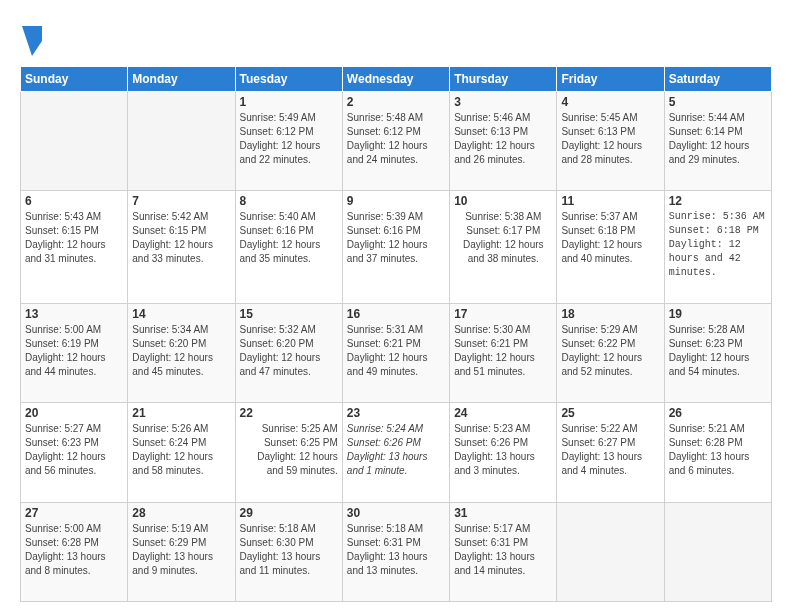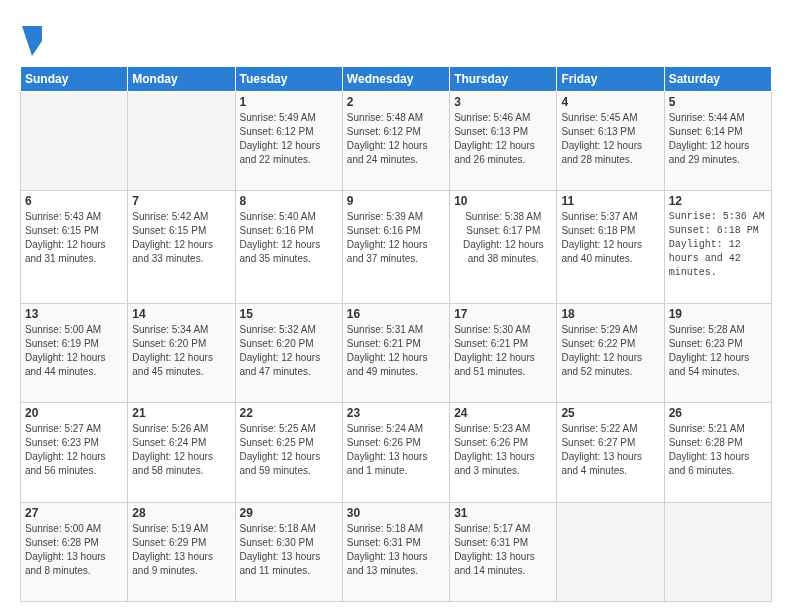--- a/index.html
+++ b/index.html
@@ -271,27 +271,27 @@
 Daylight: 12 hours and 56 minutes.</div>
           </td>
           <td>
             <span class="day-number">21</span>
             <div class="day-info" style="white-space: pre-line;">Sunrise: 5:26 AM
 Sunset: 6:24 PM
 Daylight: 12 hours and 58 minutes.</div>
           </td>
           <td>
             <span class="day-number">22</span>
-            <div class="day-info" style="white-space: pre-line;">Sunrise: 5:25 AM
+            <div class="day-info" style="white-space: pre-line; text-align: right;">Sunrise: 5:25 AM
 Sunset: 6:25 PM
 Daylight: 12 hours and 59 minutes.</div>
           </td>
           <td>
             <span class="day-number">23</span>
-            <div class="day-info" style="white-space: pre-line;">Sunrise: 5:24 AM
+            <div class="day-info" style="white-space: pre-line; font-style: italic;">Sunrise: 5:24 AM
 Sunset: 6:26 PM
 Daylight: 13 hours and 1 minute.</div>
           </td>
           <td>
             <span class="day-number">24</span>
             <div class="day-info" style="white-space: pre-line;">Sunrise: 5:23 AM
 Sunset: 6:26 PM
 Daylight: 13 hours and 3 minutes.</div>
           </td>
           <td>

